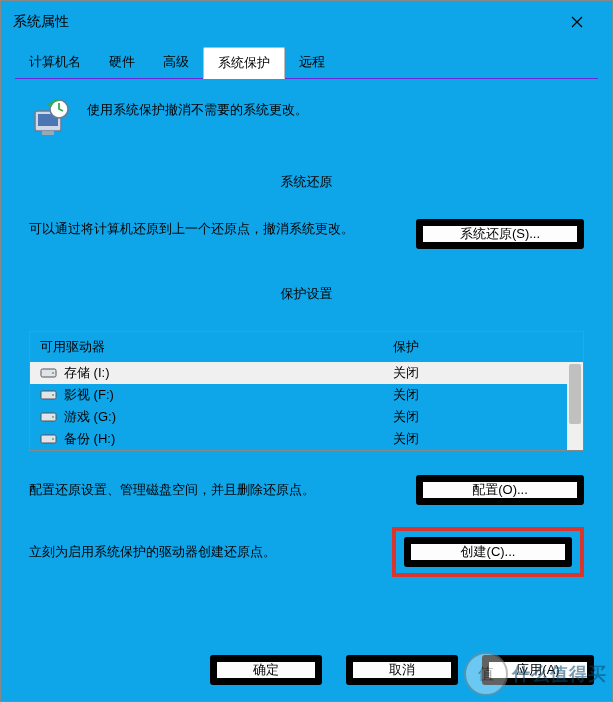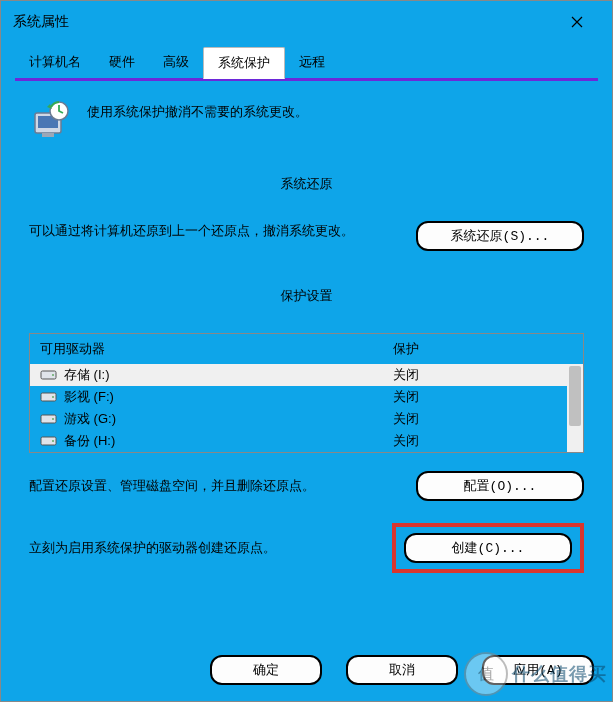--- a/index.html
+++ b/index.html
@@ -3,34 +3,34 @@
 <meta charset="utf-8">
 <style>
 * { box-sizing: border-box; margin: 0; padding: 0; }
 body { font-family: "Microsoft YaHei", "Segoe UI", sans-serif; font-size: 12px; background: #fff; width: 613px; height: 702px; position: relative; overflow: hidden; }
 .window { width: 613px; height: 702px; border: 1px solid #888; background: #0ea5e9; display: flex; flex-direction: column; }
 .titlebar { height: 42px; display: flex; align-items: center; padding: 0 12px; }
 .titlebar-title { flex: 1; font-size: 14px; }
 .close-btn { width: 46px; height: 32px; display: flex; align-items: center; justify-content: center; cursor: pointer; }
 .close-btn svg { width: 12px; height: 12px; }
 .content { padding: 4px 14px 0 14px; flex: 1; }
-.tabbar { display: flex; border-bottom: 3px solid #6d28d9; }
+.tabbar { display: flex; border-bottom: 1px solid #6d28d9; }
 .tab { padding: 6px 14px; cursor: pointer; font-size: 13px; }
 .tab.active { border: 1px solid #bbb; border-bottom: 1px solid #fff; margin-bottom: -1px; background: #fff; border-radius: 2px 2px 0 0; }
 .tabpanel { padding: 18px 14px 10px 14px; }
 .intro { display: flex; gap: 14px; align-items: flex-start; margin-bottom: 32px; }
 .intro-icon { width: 44px; height: 44px; }
 .intro-text { font-size: 13px; padding-top: 4px; }
 .section-header { display: flex; align-items: center; gap: 10px; margin-bottom: 18px; flex-direction: column; }
 .section-label { font-size: 13px; white-space: nowrap; }
 .section-line { flex: 1; height: 1px; background: #bbb; }
 .restore-row { display: flex; align-items: flex-start; gap: 20px; margin-bottom: 36px; }
 .restore-desc { flex: 1; font-size: 13px; line-height: 1.6; }
-.btn { min-width: 168px; height: 30px; border: 2px solid #000000; background: #fdfdfd; border-radius: 12px; cursor: pointer; font-size: 13px; font-family: Liberation Mono, monospace; display: flex; align-items: center; justify-content: center; }
-.drivebox { border: 1px solid #888; margin: 2px 0 18px 0; }
+.btn { min-width: 168px; height: 30px; border: 7px solid #000000; background: #fdfdfd; border-radius: 3px; cursor: pointer; font-size: 13px; font-family: Liberation Sans, sans-serif; display: flex; align-items: center; justify-content: center; }
+.drivebox { border: 1px solid #888; margin: 2px 0 24px 0; }
 .drivehead { display: flex; padding: 6px 10px; font-size: 13px; }
 .dh-name { flex: 1; }
 .dh-prot { width: 180px; }
 .drivelist { position: relative; }
 .driverow { display: flex; align-items: center; padding: 2px 10px; font-size: 13px; height: 22px; }
 .driverow.sel { background: #f0f0f0; }
 .dr-icon { width: 18px; height: 14px; margin-right: 6px; }
 .dr-name { flex: 1; }
 .dr-prot { width: 180px; }
 .scrollbar { position: absolute; right: 0; top: 0; bottom: 0; width: 16px; background: #f0f0f0; }

